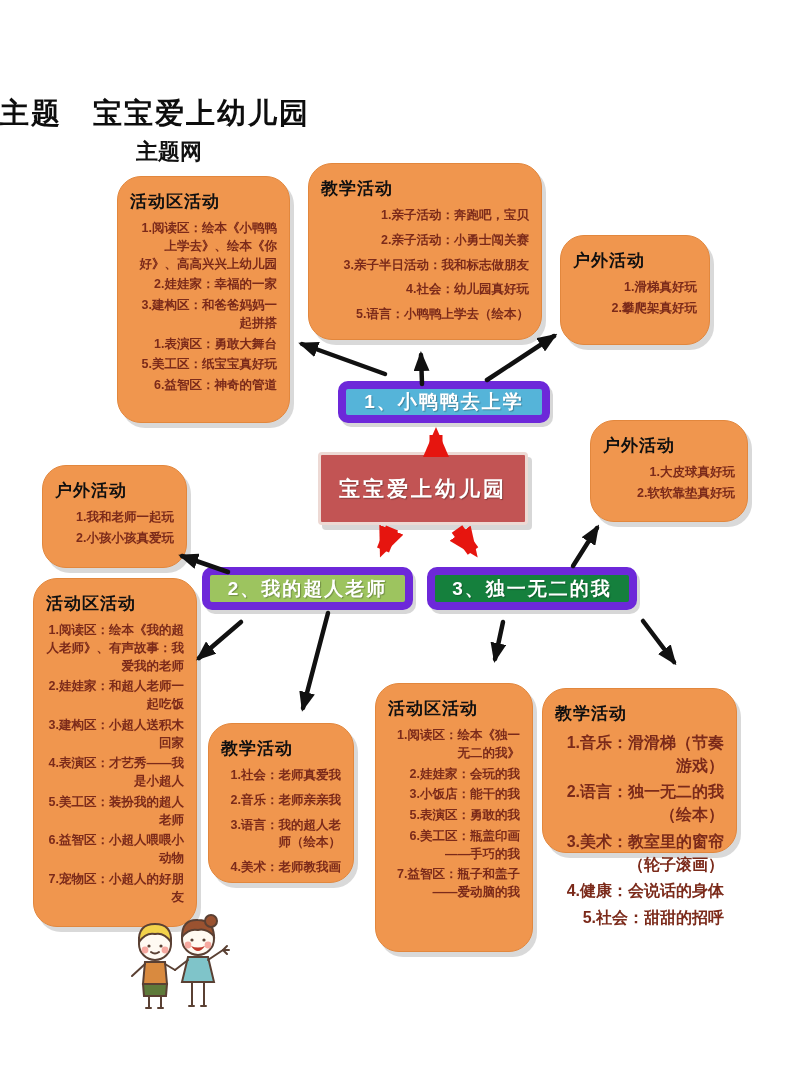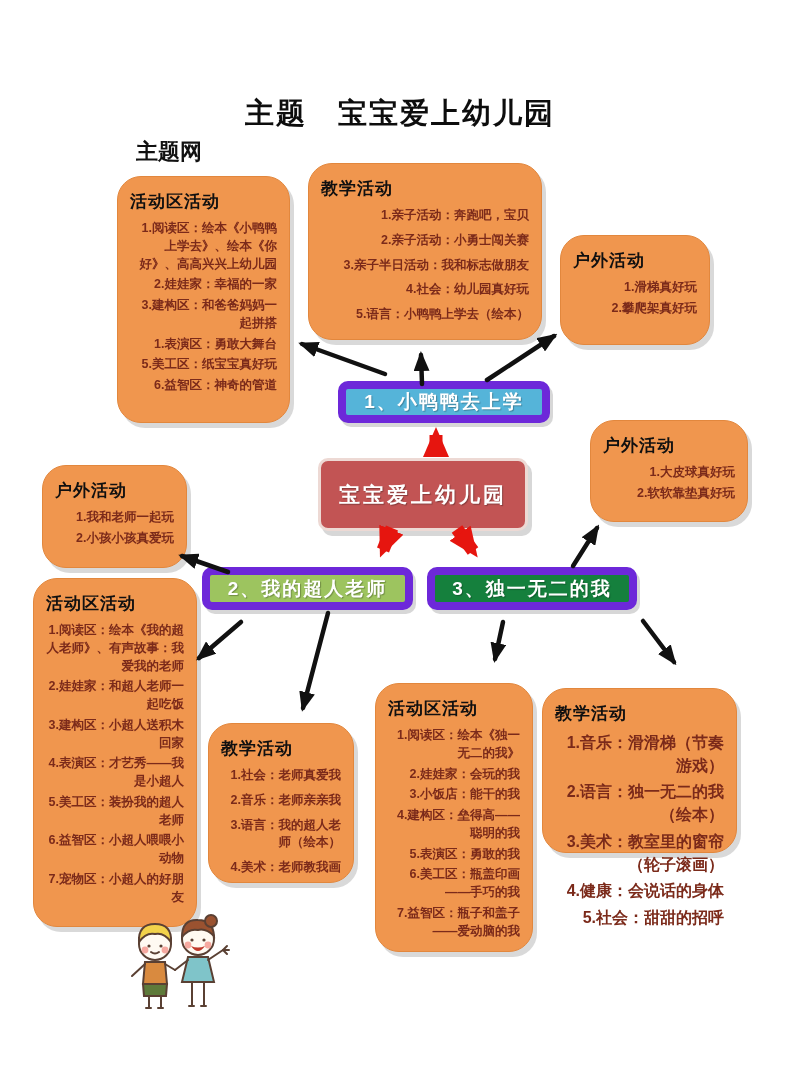--- a/index.html
+++ b/index.html
@@ -1,21 +1,21 @@
 <!DOCTYPE html>
 <html><head>
 <meta charset="utf-8">
 <style>
   html,body{margin:0;padding:0;background:#ffffff;}
   #stage{
     position:relative;width:800px;height:1067px;background:#ffffff;overflow:hidden;
     font-family:"Liberation Sans","DejaVu Sans",sans-serif;
   }
   .page-title{
-    position:absolute;left:0;top:94px;width:100%;text-align:center;
+    position:absolute;left:0;top:94px;width:100%;
     font-size:29px;font-weight:bold;color:#0d0d0d;letter-spacing:2px;
   }
   .net-label{
     position:absolute;left:136px;top:137px;font-size:22px;font-weight:bold;color:#111;
   }
   .node{
     position:absolute;background:#F0964E;border:1px solid #e2873d;border-radius:24px;
     box-shadow:4px 5px 0 rgba(186,186,186,.55);
     padding:13px 12px;box-sizing:border-box;z-index:2;
   }
@@ -29,25 +29,25 @@
     position:absolute;border-radius:10px;border:8px solid #6d28d9;
     box-shadow:3px 4px 0 rgba(182,182,182,.55);
     color:#fff;font-weight:bold;font-size:19px;text-align:center;
     display:flex;align-items:center;justify-content:center;letter-spacing:2px;
     text-shadow:1px 1px 1px rgba(0,0,0,.28);box-sizing:border-box;z-index:3;
   }
   .bar-blue{background:#55B4D9;}
   .bar-green{background:#9DC45F;}
   .bar-purple{background:#15803d;}
   .center-node{
-    position:absolute;background:#C25454;border:3px solid #EDD9D4;border-radius:10px;
+    position:absolute;background:#C25454;border:3px solid #EDD9D4;border-radius:4px;
     box-shadow:4px 5px 0 rgba(182,182,182,.55);
     color:#fff;font-weight:bold;font-size:21px;letter-spacing:3px;
     display:flex;align-items:center;justify-content:center;
-    text-shadow:1px 1px 1px rgba(0,0,0,.3);box-sizing:border-box;z-index:3;margin-top:6px;
+    text-shadow:1px 1px 1px rgba(0,0,0,.3);box-sizing:border-box;z-index:3;
   }
   .arrow-layer{position:absolute;left:0;top:0;width:800px;height:1067px;z-index:4;pointer-events:none;}
   .kids{position:absolute;left:108px;top:906px;z-index:2;}
 </style>
 </head>
 <body>
 
 <div id="stage">
 
   <div class="page-title">主题　宝宝爱上幼儿园</div>
@@ -130,21 +130,20 @@
       <li>4.美术：老师教我画</li>
     </ul>
   </div>
 
   <div class="node" style="left:375px;top:683px;width:158px;height:269px;">
     <h3>活动区活动</h3>
     <ul>
       <li>1.阅读区：绘本《独一无二的我》</li>
       <li>2.娃娃家：会玩的我</li>
       <li>3.小饭店：能干的我</li>
-      <li>4.建构区：垒得高——聪明的我</li>
       <li>5.表演区：勇敢的我</li>
       <li>6.美工区：瓶盖印画——手巧的我</li>
       <li>7.益智区：瓶子和盖子——爱动脑的我</li>
     </ul>
   </div>
 
   <div class="node tight" style="left:542px;top:688px;width:195px;height:165px;">
     <h3>教学活动</h3>
     <ul>
       <li>1.音乐：滑滑梯（节奏游戏）</li>

